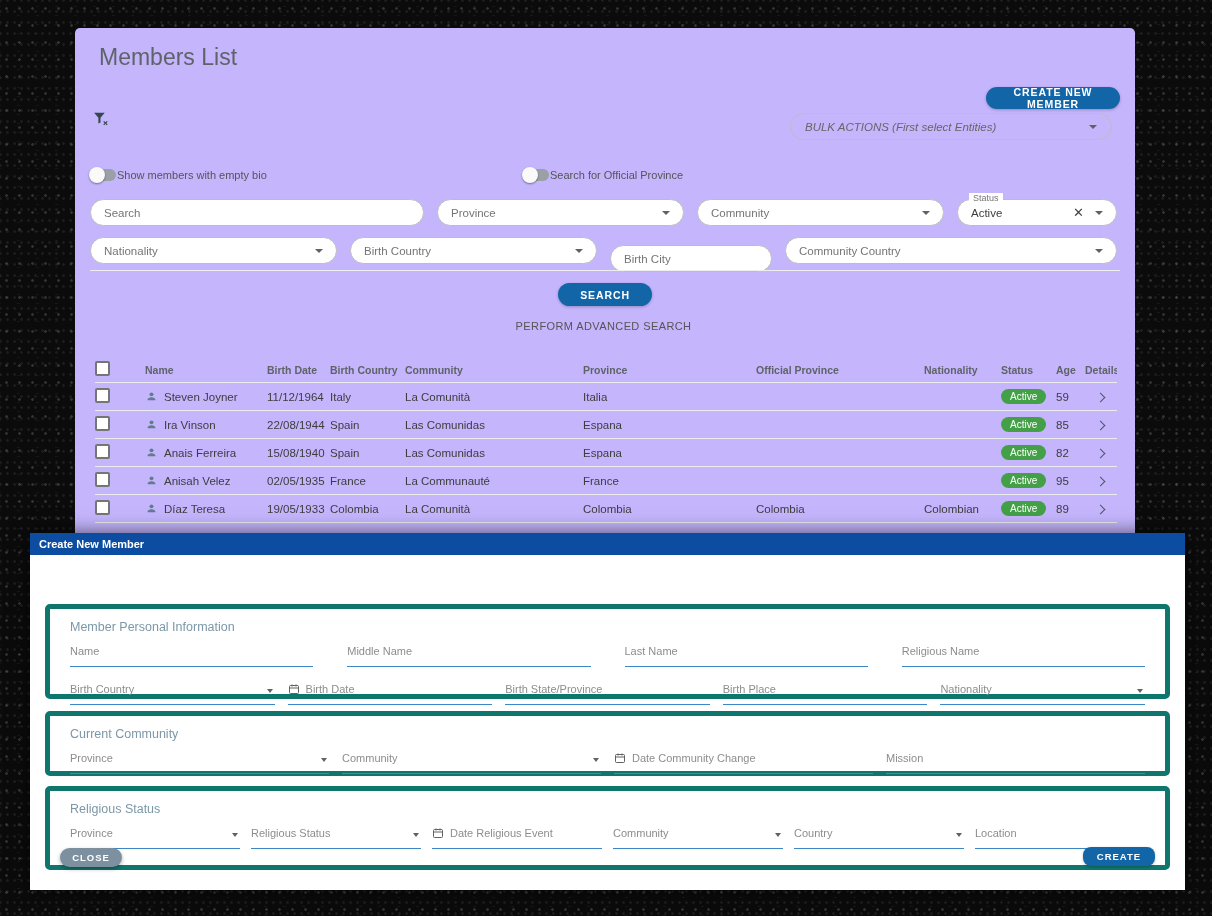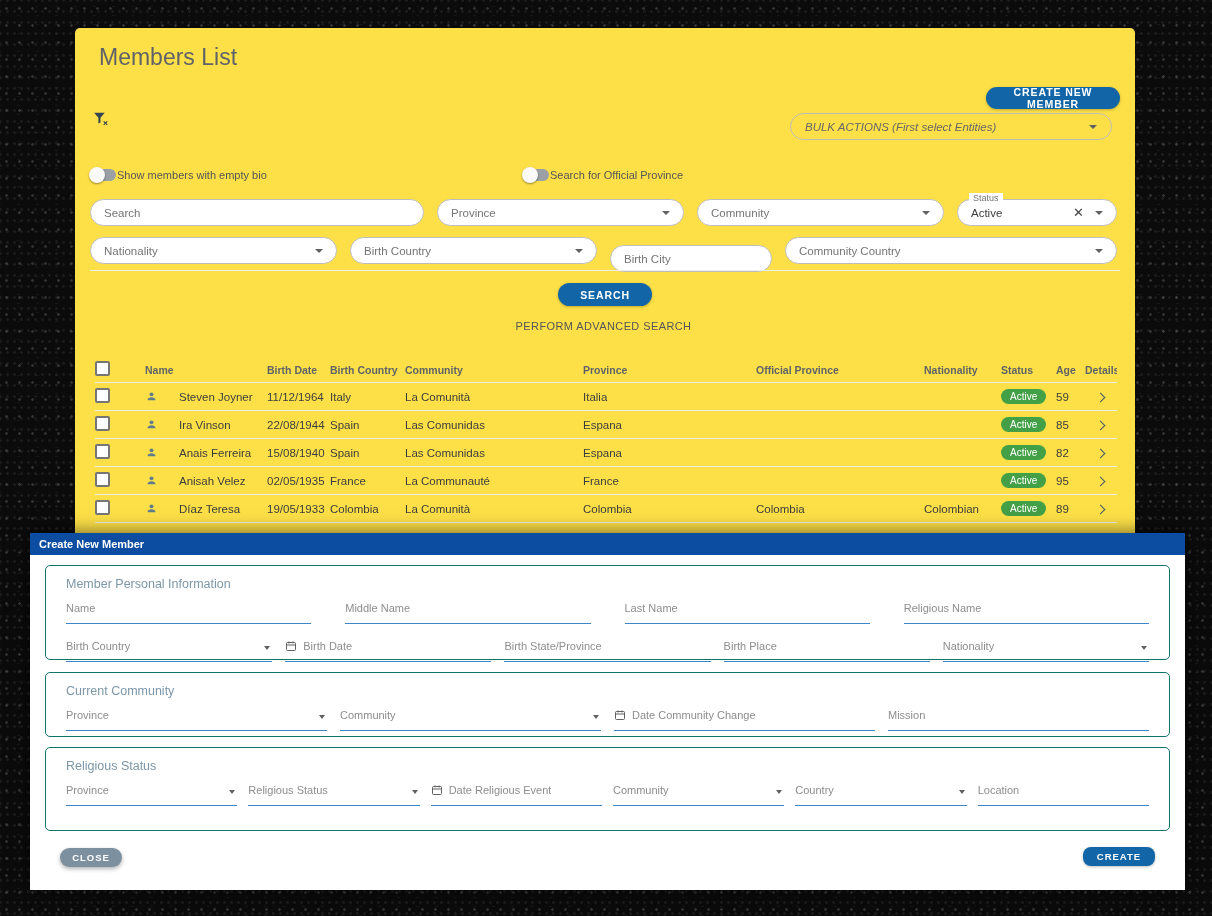--- a/index.html
+++ b/index.html
@@ -13,21 +13,21 @@
       radial-gradient(rgba(255,255,255,.05) 1px, transparent 1.2px);
     background-size: 13px 17px, 7px 11px, 19px 9px;
     background-position: 0 0, 4px 6px, 9px 2px;
     position:relative;
     color:#3d3d3d;
   }
 
   
   .page-card{
     position:absolute; left:75px; top:28px; width:1060px; height:505px;
-    background:#fde047; border-radius:5px 5px 0 0; overflow:hidden;
+    background:#c4b5fd; border-radius:5px 5px 0 0; overflow:hidden;
   }
   .page-title{
     position:absolute; left:24px; top:16px;
     font-size:23px; font-weight:400; color:#5f6368;
   }
   .btn-primary{
     background:#1266a8; color:#fff; border:none; cursor:pointer;
     border-radius:13px; font-size:10.5px; font-weight:bold; letter-spacing:.9px;
     font-family:inherit; display:flex; align-items:center; justify-content:center;
     box-shadow:0 1px 3px rgba(0,0,0,.25);
@@ -94,21 +94,21 @@
     grid-template-columns:50px 122px 63px 75px 178px 173px 168px 77px 55px 29px auto;
     align-items:center; height:28px; border-bottom:1px solid #ececec;
     font-size:11.5px; color:#3d3d3d;
   }
   .trow.head{ height:26px; font-size:10.5px; color:#5f6368; font-weight:bold; }
   .cell{ overflow:hidden; white-space:nowrap; padding-right:6px; }
   .checkbox{
     width:15px; height:15px; border:2px solid #757575; border-radius:2px;
     display:inline-block; cursor:pointer; background:#fff;
   }
-  .name-cell{ display:flex; align-items:center; gap:21px; }
+  .name-cell{ display:flex; align-items:center; gap:6px; }
   .badge{
     display:inline-block; background:#43a047; color:#fff; font-size:10px;
     padding:2px 9px; border-radius:9px;
   }
   .chev{
     width:7px; height:7px; border-top:1.6px solid #455a64; border-right:1.6px solid #455a64;
     transform:rotate(45deg); display:inline-block; cursor:pointer; margin-left:12px;
   }
 
   
@@ -116,22 +116,23 @@
     position:absolute; left:30px; top:533px; width:1155px; height:357px;
     background:#fff; z-index:5; box-shadow:0 0 18px rgba(0,0,0,.6);
   }
   .modal-header{
     height:22px; background:#0c4da2; color:#fff; display:flex; align-items:center;
     padding:0 9px; font-size:11px; font-weight:bold;
   }
   .modal-body{ position:relative; height:335px; }
   .msection{
     position:absolute; left:15px; width:1125px;
-    border:1px solid #0f766e; border-radius:5px; background:#fff;
+    border:5px solid #0f766e; border-radius:5px; background:#fff;
     padding:11px 20px 0 20px;
+    margin-top:39px;
   }
   .msection-title{ font-size:12.5px; color:#7c97a8; margin-bottom:11px; }
   .mrow{ display:flex; margin-bottom:16px; }
   .mrow.gap-lg{ gap:34px; }
   .mrow.gap-sm{ gap:13px; }
   .mrow.gap-xs{ gap:11px; }
   .mfield{
     flex:1; min-width:0; border-bottom:1px solid #3b87c8; padding-bottom:9px;
     position:relative; display:flex; align-items:center; gap:6px; cursor:text;
   }

